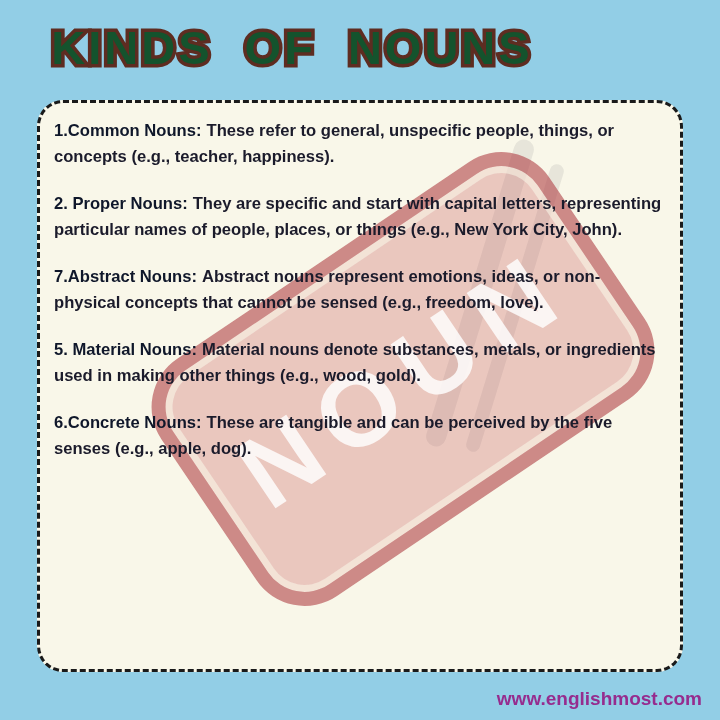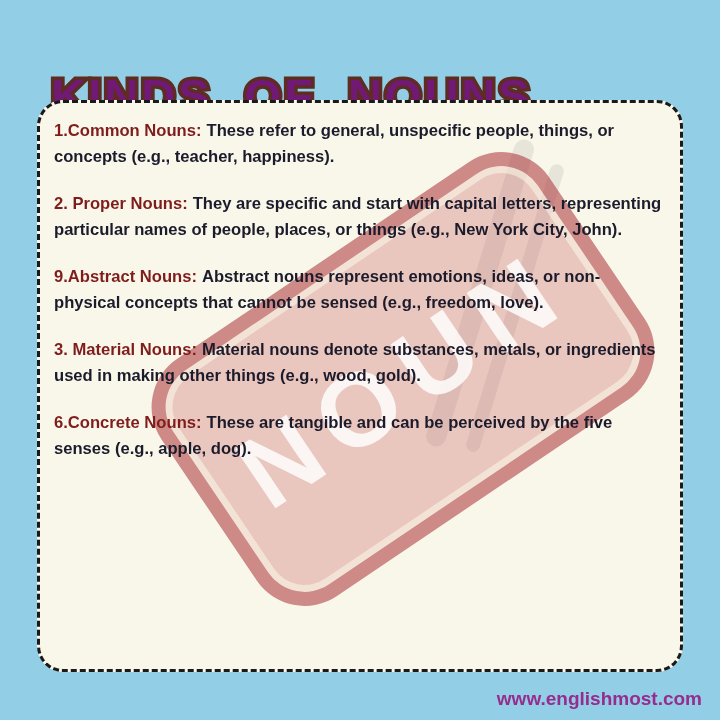--- a/index.html
+++ b/index.html
@@ -6,24 +6,23 @@
   body{
     width:720px;height:720px;position:relative;overflow:hidden;
     background:#92CEE6;
     font-family:"Liberation Sans", sans-serif;
   }
   
   .title{
     position:absolute;top:20px;left:0;width:584px;
     text-align:center;
     font-size:47px;font-weight:800;letter-spacing:3px;word-spacing:16px;
-    color:#701a75;
+    color:#14532d;
     -webkit-text-stroke:7px #5E2C21;
     paint-order:stroke fill;
-    margin-top:48px;
   }
   
   .card{
     position:absolute;left:37px;top:100px;width:646px;height:572px;
     background:#F9F7E9;
     border:3.5px dashed #1A1A1A;
     border-radius:26px;
     box-sizing:border-box;
     padding:15px 14px 0 14px;
     overflow:hidden;
@@ -55,21 +54,21 @@
   }
   .streak.s1{left:430px;top:30px;width:20px;height:320px;transform:rotate(17deg);}
   .streak.s2{left:468px;top:55px;width:14px;height:300px;transform:rotate(17deg);}
   
   .sections{position:relative;z-index:1;}
   .section{
     margin:0 0 21px 0;
     font-size:16.6px;line-height:26px;font-weight:bold;
     color:#1B1B2B;
   }
-  .section .label{color:#7f1d1d;margin-right:5px;text-align:right;}
+  .section .label{color:#0f172a;margin-right:5px;text-align:right;}
   
   .footer{
     position:absolute;right:18px;bottom:10px;
     font-size:19px;font-weight:bold;
     color:#962C8E;
     margin-left:24px;
   }
 </style>
 </head>
 <body>
@@ -84,20 +83,20 @@
     <div class="stamp-wrap">
       <div class="stamp">
         <span class="stamp-text">NOUN</span>
       </div>
     </div>
   </div>
 
   <div class="sections">
     <p class="section"><span class="label">1.Common Nouns:</span><span>These refer to general, unspecific people, things, or concepts (e.g., teacher, happiness).</span></p>
     <p class="section"><span class="label">2. Proper Nouns:</span><span>They are specific and start with capital letters, representing particular names of people, places, or things (e.g., New York City, John).</span></p>
-    <p class="section"><span class="label">9.Abstract Nouns:</span><span>Abstract nouns represent emotions, ideas, or non-physical concepts that cannot be sensed (e.g., freedom, love).</span></p>
-    <p class="section"><span class="label">3. Material Nouns:</span><span>Material nouns denote substances, metals, or ingredients used in making other things (e.g., wood, gold).</span></p>
+    <p class="section"><span class="label">7.Abstract Nouns:</span><span>Abstract nouns represent emotions, ideas, or non-physical concepts that cannot be sensed (e.g., freedom, love).</span></p>
+    <p class="section"><span class="label">5. Material Nouns:</span><span>Material nouns denote substances, metals, or ingredients used in making other things (e.g., wood, gold).</span></p>
     <p class="section"><span class="label">6.Concrete Nouns:</span><span>These are tangible and can be perceived by the five senses (e.g., apple, dog).</span></p>
   </div>
 
 </div>
 
 <div class="footer">www.englishmost.com</div>
 
 </body></html>

